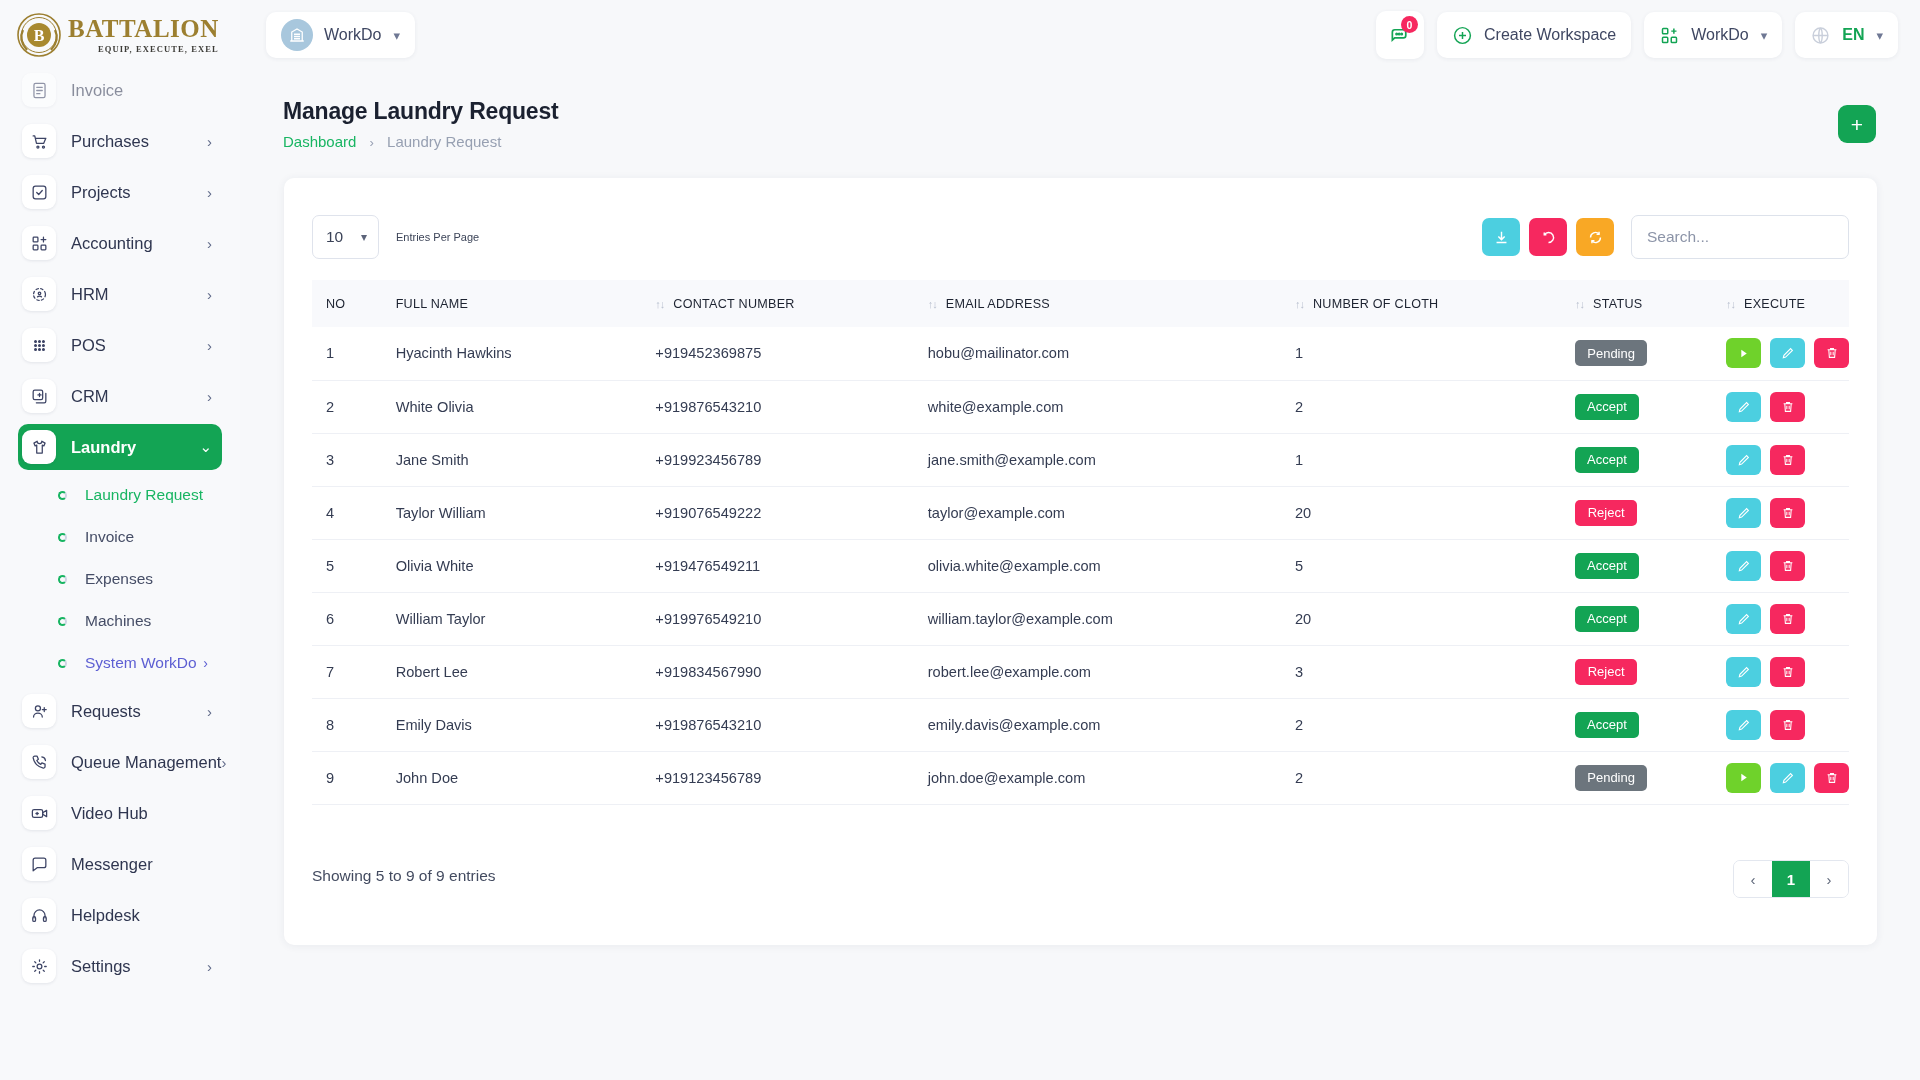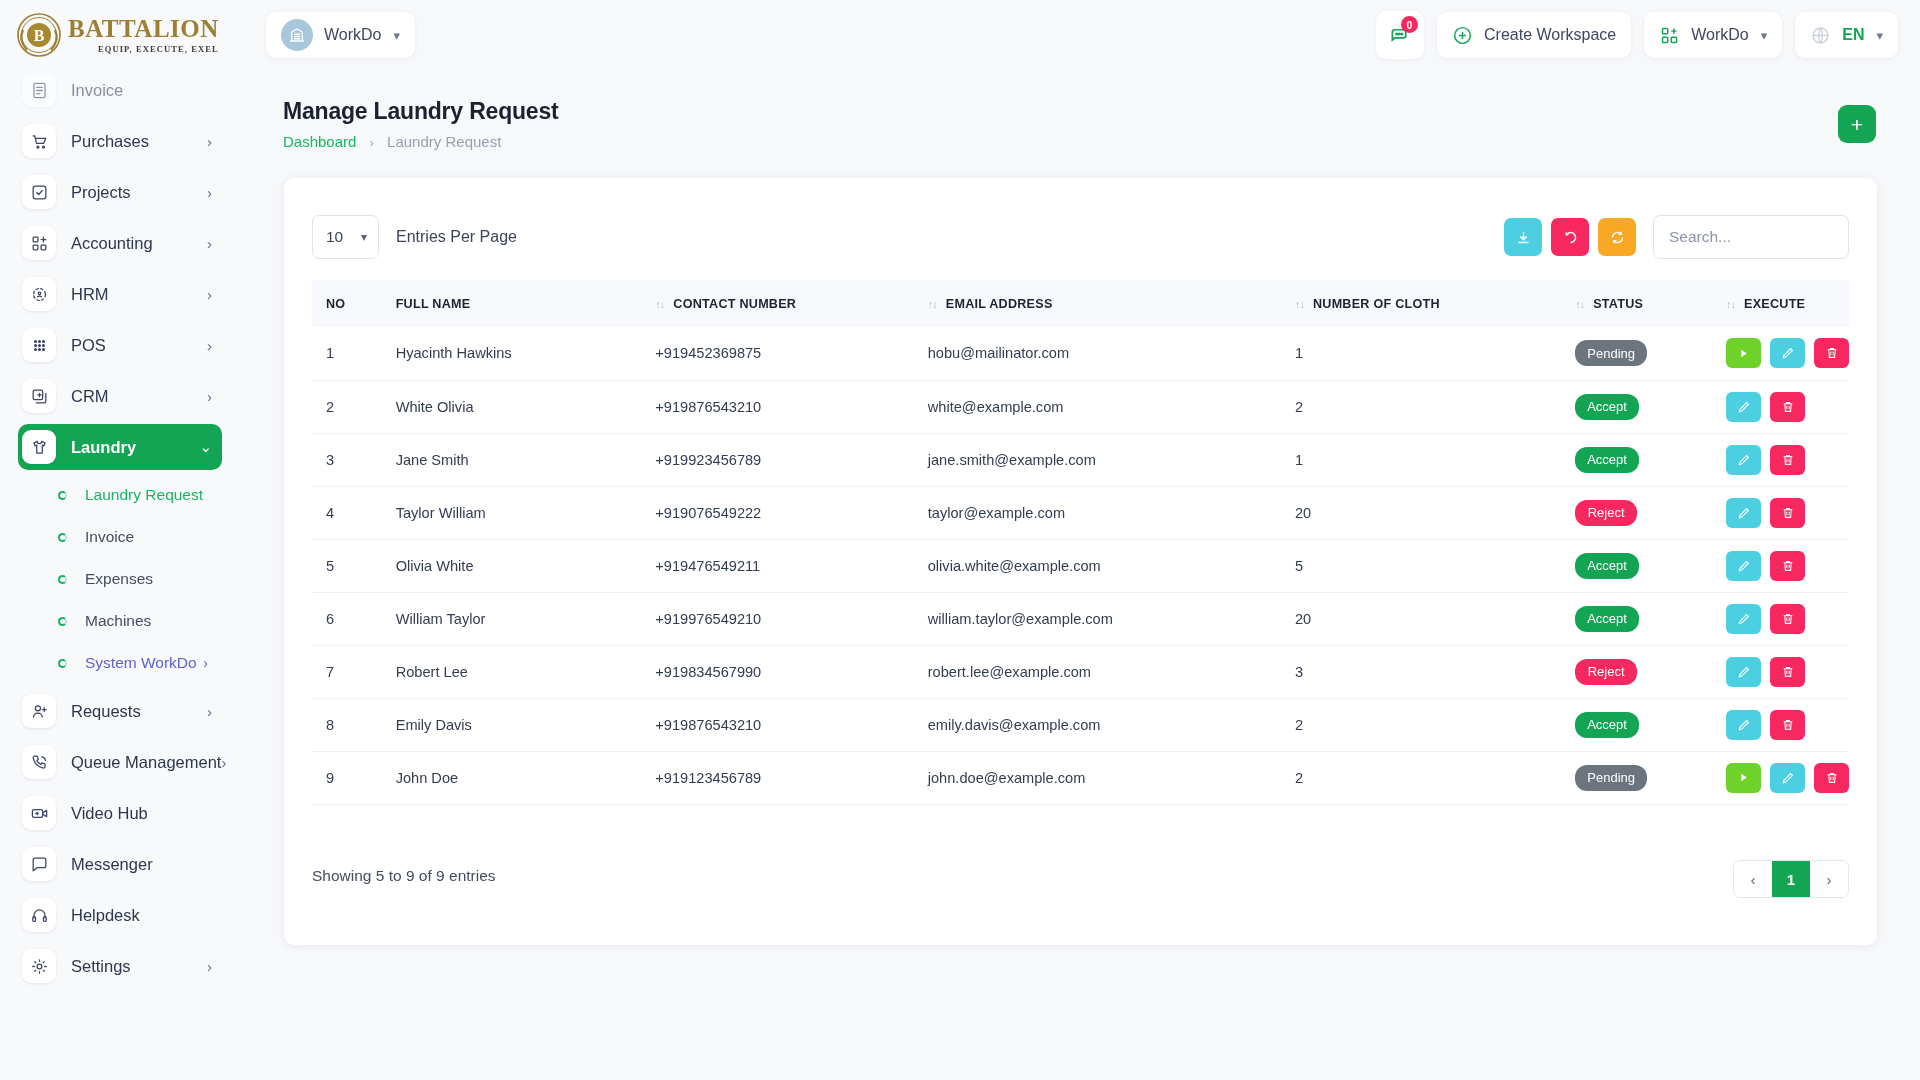--- a/index.html
+++ b/index.html
@@ -138,51 +138,51 @@
   #toolbar {
     position: absolute; left: 28px; right: 28px; top: 36px; height: 46px;
     display: flex; align-items: center;
   }
   #entries-select {
     height: 44px; width: 67px; border: 1px solid #dfe3ec; border-radius: 7px;
     display: flex; align-items: center; justify-content: space-between;
     padding: 0 11px 0 13px; font-size: 15.5px; color: #3a4257; cursor: pointer;
     background: #fff;
   }
-  #entries-label { margin-left: 17px; font-size: 16px; color: #3c4458; }
+  #entries-label { margin-left: 17px; font-size: 11px; color: #3c4458; }
   .tool-btn {
     width: 38px; height: 38px; border-radius: 7px; border: none;
     display: flex; align-items: center; justify-content: center;
     color: #fff; cursor: pointer; margin-right: 9px;
   }
   #search-input {
-    width: 196px; height: 44px; border: 1px solid #dde2eb; border-radius: 7px;
+    width: 218px; height: 44px; border: 1px solid #dde2eb; border-radius: 7px;
     padding: 0 15px; font-size: 15.5px; color: #3c4458; outline: none;
     font-family: "Liberation Sans", sans-serif; background: #fff;
   }
   #search-input::placeholder { color: #8c94a8; }
 
   
   #tbl { position: absolute; left: 28px; right: 28px; top: 102px; }
   table { width: 100%; border-collapse: collapse; }
   thead tr { background: #f8f9fc; height: 47px; }
   thead th {
-    font-size: 12.6px; font-weight: bold; color: #1d2331;
+    font-size: 12.6px; font-weight: normal; color: #1d2331;
     text-align: left; letter-spacing: .25px; padding: 0 0 0 14px;
     white-space: nowrap;
   }
   .th-in { display: flex; align-items: center; }
   .sorter { color: #b9c0cf; font-size: 11px; margin-right: 9px; letter-spacing: -1px; }
   tbody tr { height: 53px; border-bottom: 1px solid #eef0f5; }
   tbody td { font-size: 14.6px; color: #343c52; padding: 0 0 0 14px; white-space: nowrap; }
 
   .badge-status {
     display: inline-flex; align-items: center; justify-content: center;
     height: 26px; min-width: 62px; padding: 0 12px;
-    border-radius: 12px; color: #fff; font-size: 13px;
+    border-radius: 5px; color: #fff; font-size: 13px;
   }
   .st-pending { background: #6c757d; min-width: 72px; }
   .st-accept  { background: #13a454; }
   .st-reject  { background: #f6285f; }
 
   .act-wrap { display: flex; align-items: center; gap: 9px; }
   .act-btn {
     width: 35px; height: 30px; border-radius: 6px; border: none;
     display: flex; align-items: center; justify-content: center;
     color: #fff; cursor: pointer;

